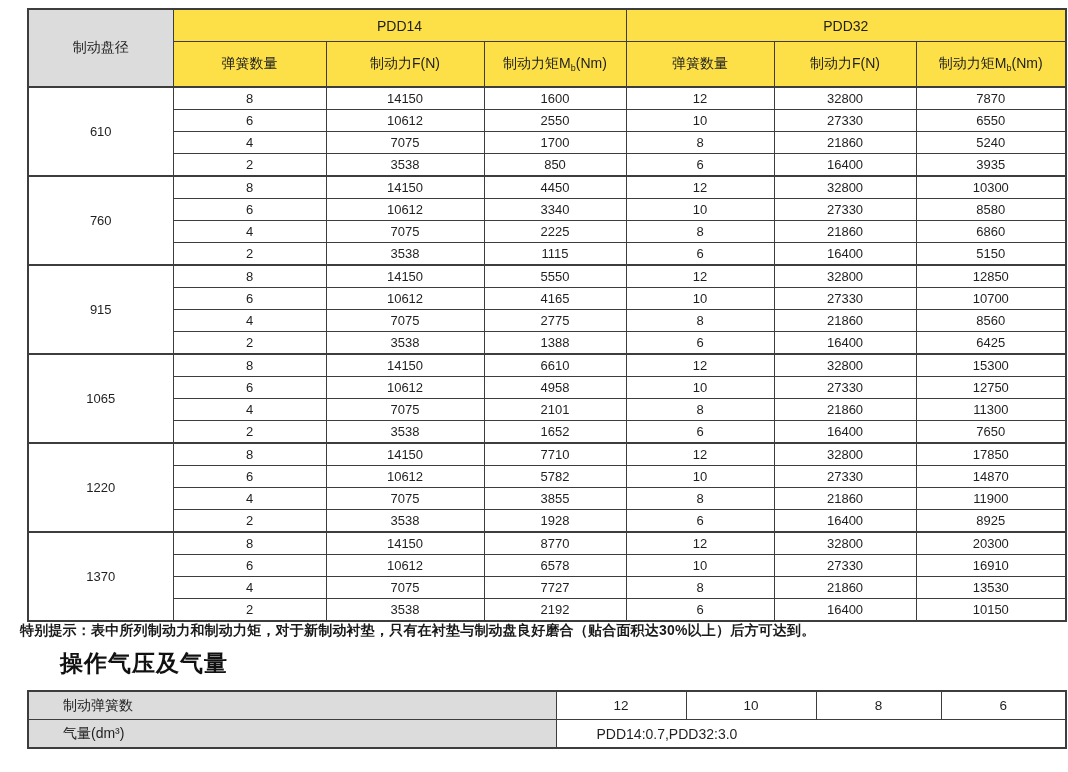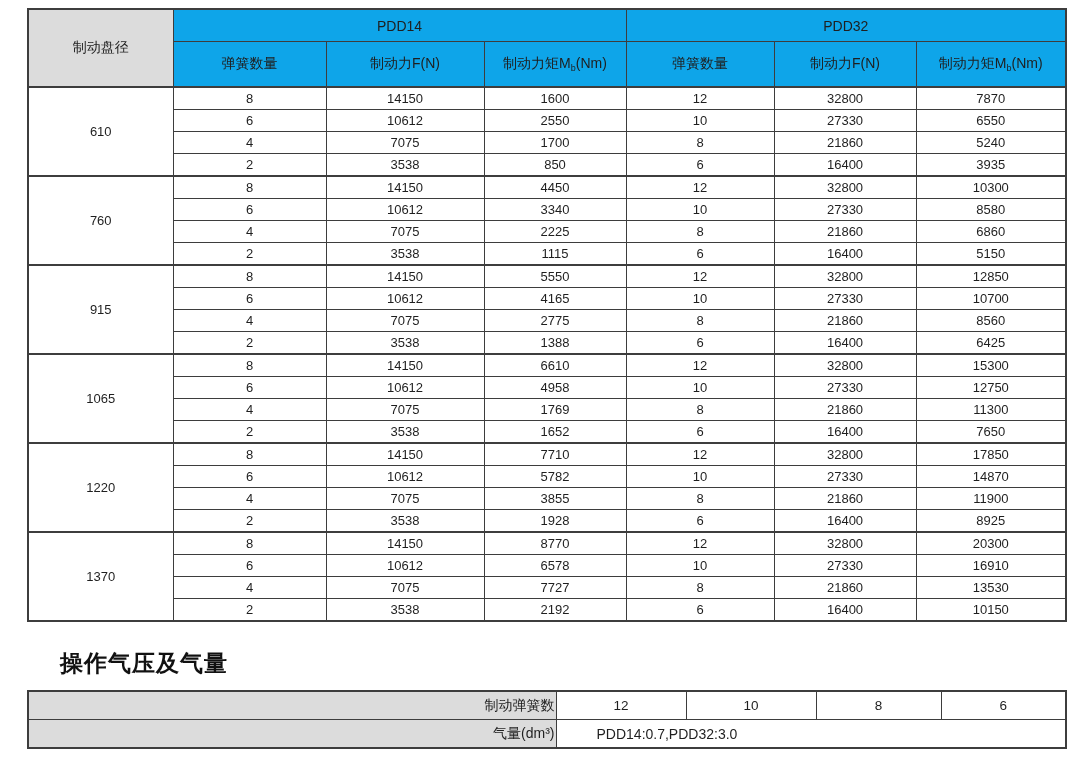--- a/index.html
+++ b/index.html
@@ -16,21 +16,21 @@
   .spec-table{
     position:absolute;left:27px;top:8px;width:1038px;
     border:2px solid #3d3d3d;
   }
   .spec-table th,.spec-table td{
     border:1px solid #3d3d3d;
     text-align:center;vertical-align:middle;
     padding:0;
   }
   .spec-table th{
-    background:#0ea5e9;
+    background:#fde047;
     font-weight:normal;
     font-size:14px;
   }
   .spec-table .model-row th{height:31px;}
   .spec-table .subhead-row th{height:44px;}
   .spec-table .corner{background:#dcdcdc;font-size:14px;}
   .spec-table td{height:21px;font-size:13px;background:#fff;}
   .spec-table tr.group-start td{border-top:2px solid #3d3d3d;}
   .spec-table td.diam{font-size:13px;margin-top:47px;}
   .sub{font-size:9px;vertical-align:-3px;}
@@ -54,21 +54,21 @@
   .pressure-table{
     position:absolute;left:27px;top:690px;width:1038px;
     border:2px solid #3d3d3d;
   }
   .pressure-table td{
     border:1px solid #3d3d3d;
     height:25px;font-size:14px;
     vertical-align:middle;
   }
   .pressure-table td.label{
-    background:#dcdcdc;text-align:right;padding-left:34px;
+    background:#dcdcdc;text-align:left;padding-left:34px;
   }
   .pressure-table td.val{text-align:center;background:#fff;font-size:13.5px;}
   .pressure-table td.spanval{text-align:left;padding-left:40px;background:#fff;font-size:14px;}
 </style>
 </head>
 <body>
 
 <div class="page">
 
   <table class="spec-table">
@@ -209,21 +209,21 @@
           <td>6</td>
           <td>10612</td>
           <td>4958</td>
           <td>10</td>
           <td>27330</td>
           <td>12750</td>
         </tr>
         <tr>
           <td>4</td>
           <td>7075</td>
-          <td>1769</td>
+          <td>2101</td>
           <td>8</td>
           <td>21860</td>
           <td>11300</td>
         </tr>
         <tr>
           <td>2</td>
           <td>3538</td>
           <td>1652</td>
           <td>6</td>
           <td>16400</td>
@@ -291,20 +291,21 @@
           <td>2</td>
           <td>3538</td>
           <td>2192</td>
           <td>6</td>
           <td>16400</td>
           <td>10150</td>
         </tr>
       </tbody>
   </table>
 
+  <div class="note">特别提示：表中所列制动力和制动力矩，对于新制动衬垫，只有在衬垫与制动盘良好磨合（贴合面积达30%以上）后方可达到。</div>
 
   <div class="section-title">操作气压及气量</div>
 
   <table class="pressure-table">
     <colgroup>
       <col style="width:528px">
         <col style="width:130px">
         <col style="width:130px">
         <col style="width:125px">
         <col style="width:125px">

